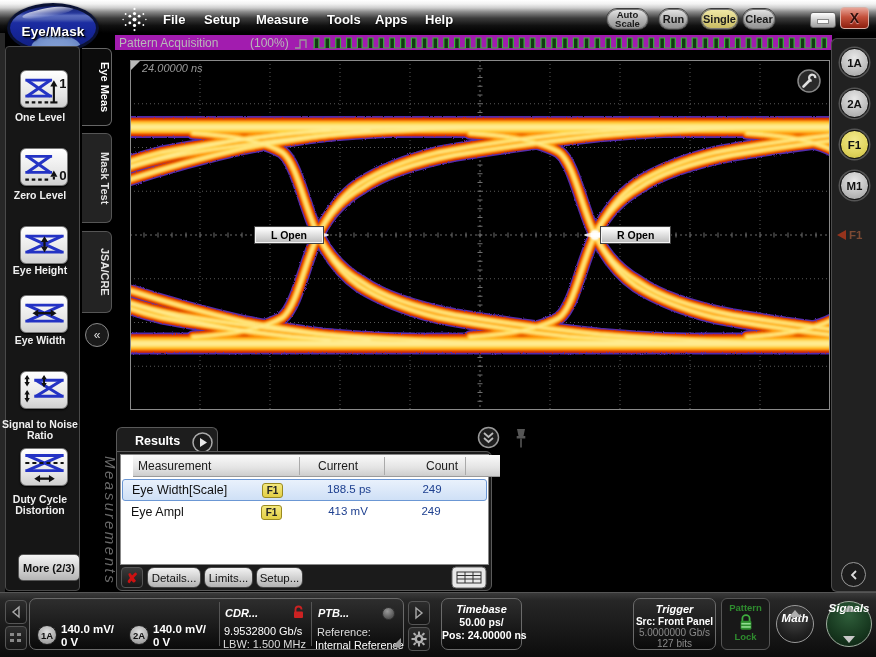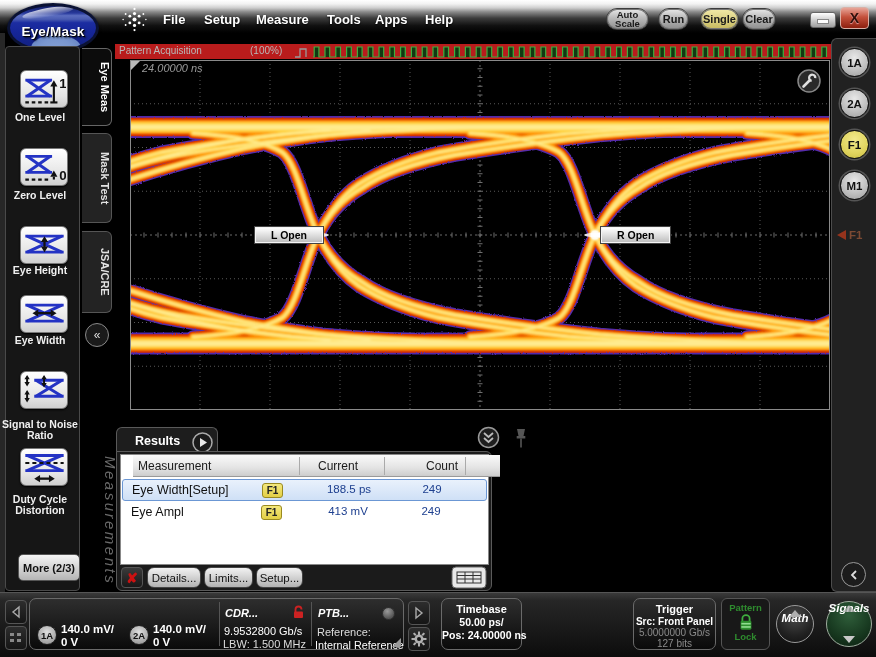--- a/index.html
+++ b/index.html
@@ -28,21 +28,21 @@
 #logo { left:7px; top:3px; width:92px; height:50px; border-radius:50%;
  background:linear-gradient(180deg,#131f66 0%,#27389b 16%,#5b6dc0 22%,#4a5cb2 30%,#1c2da1 38%,#162699 58%,#11207f 100%);
  border:3px solid #0b1233; box-shadow:0 1px 3px rgba(0,0,0,.8); overflow:hidden; }
 #logo .mound { position:absolute; left:21px; top:29px; width:50px; height:26px; border-radius:50% 50% 0 0;
  background:radial-gradient(ellipse at 50% 100%, #8fa9d9 0%, #7a97cf 60%, #5e7cc0 100%); }
 #logo .gloss { position:absolute; left:12px; top:2px; width:52px; height:9px; border-radius:50%; background:linear-gradient(180deg,rgba(255,255,255,.8),rgba(255,255,255,0)); transform:rotate(-10deg); }
 #logo .txt { position:absolute; left:0; top:18px; width:100%; text-align:center; color:#fff;
  font-size:13.5px; font-weight:700; text-shadow:1px 1px 0 #000, 2px 2px 2px rgba(0,0,0,.7); letter-spacing:.2px; }
 
 
-#patbar { left:115px; top:44px; width:717px; height:15px; background:#b91c1c; color:#b8b8b8; font-size:10px; }
+#patbar { left:115px; top:35px; width:717px; height:15px; background:#a21caf; color:#b8b8b8; font-size:12px; }
 #patbar .t1 { position:absolute; left:4px; top:1px; }
 #patbar .t2 { position:absolute; left:135px; top:1px; }
 
 
 #grat { left:130px; top:60px; width:700px; height:350px; background:#000; border:1px solid #8a8a8a; }
 #tlabel { position:absolute; left:11px; top:1px; color:#9a9a9a; font-size:11px; font-style:italic; }
 #corner { position:absolute; left:0; top:0; width:0; height:0; border-top:9px solid #b9b9b9; border-right:9px solid transparent; }
 .openlabel { position:absolute; height:16px; padding:0 15px; background:linear-gradient(180deg,#ffffff,#d9d9d9 60%,#bfbfbf);
  border:1px solid #f5f5f5; outline:1px solid #444; color:#000; font-size:10.5px; font-weight:700; line-height:14.5px; }
 
@@ -96,21 +96,21 @@
  border:1px solid #444; color:#111; font-size:11.5px; display:flex; align-items:center; justify-content:center; }
 #delbtn { position:absolute; left:4px; top:2px; width:22px; height:21px; border-radius:4px;
  background:linear-gradient(180deg,#3a3a3a,#181818); border:1px solid #555; color:#cc1111; font-weight:700; font-size:14px;
  display:flex; align-items:center; justify-content:center; }
 
 
 #botbar { left:0; top:592px; width:876px; height:65px;
  background:linear-gradient(180deg,#3a3a3a 0%,#262626 12%,#1a1a1a 55%,#0c0c0c 100%); border-top:1px solid #555; }
 .bbox { position:absolute; top:5px; height:52px; background:linear-gradient(180deg,#2e2e2e,#151515 70%,#0a0a0a);
  border:1px solid #6a6a6a; border-radius:7px; color:#fff; text-align:center; }
-.bbox .hd { font-size:11px; font-weight:700; margin-top:4px; }
+.bbox .hd { font-size:11px; font-weight:700; font-style:italic; margin-top:4px; }
 .bbox .v1 { font-size:10.5px; font-weight:700; margin-top:1px; white-space:nowrap; }
 .bbox .v2 { font-size:10px; color:#8b8b8b; margin-top:1px; white-space:nowrap; }
 .cbadge { position:absolute; width:20px; height:20px; border-radius:50%;
  background:radial-gradient(circle at 50% 35%, #e0e0e0, #a8a8a8 65%, #8a8a8a); border:1px solid #222;
  color:#111; font-size:9.5px; font-weight:700; display:flex; align-items:center; justify-content:center; }
 .chtxt { position:absolute; color:#fff; font-size:11.5px; font-weight:700; line-height:13px; }
 .sqbtn { position:absolute; width:22px; height:24px; background:linear-gradient(180deg,#2d2d2d,#151515); border:1px solid #555; border-radius:4px; }
 #patlock { position:absolute; left:721px; top:5px; width:49px; height:52px; background:#181818;
  border:1px solid #555; border-radius:6px; color:#2e8b2e; font-size:9.5px; font-weight:700; text-align:center; }
 .roundbtn { position:absolute; border-radius:50%; color:#fff; font-style:italic; font-weight:700;
@@ -375,21 +375,21 @@
     <div id="rtable">
       <div id="rhead">
         <span style="position:absolute;left:5px;top:4px">Measurement</span>
         <span style="position:absolute;left:165px;top:4px;width:80px;text-align:center">Current</span>
         <span style="position:absolute;left:250px;top:4px;width:75px;text-align:right">Count</span>
         <span style="position:absolute;left:166px;top:2px;width:1px;height:18px;background:#aaa"></span>
         <span style="position:absolute;left:251px;top:2px;width:1px;height:18px;background:#aaa"></span>
         <span style="position:absolute;left:332px;top:2px;width:1px;height:18px;background:#aaa"></span>
       </div>
       <div class="rrow" id="row1">
-        <span style="position:absolute;left:9px;top:2.5px">Eye Width[Setup]</span>
+        <span style="position:absolute;left:9px;top:2.5px">Eye Width[Scale]</span>
         <span class="f1badge">F1</span>
         <span class="cur" style="left:186px;top:3px">188.5 ps</span>
         <span class="cur" style="left:269px;top:3px">249</span>
       </div>
       <div class="rrow" id="row2">
         <span style="position:absolute;left:9px;top:2.5px">Eye Ampl</span>
         <span class="f1badge">F1</span>
         <span class="cur" style="left:186px;top:3px">413 mV</span>
         <span class="cur" style="left:269px;top:3px">249</span>
       </div>

